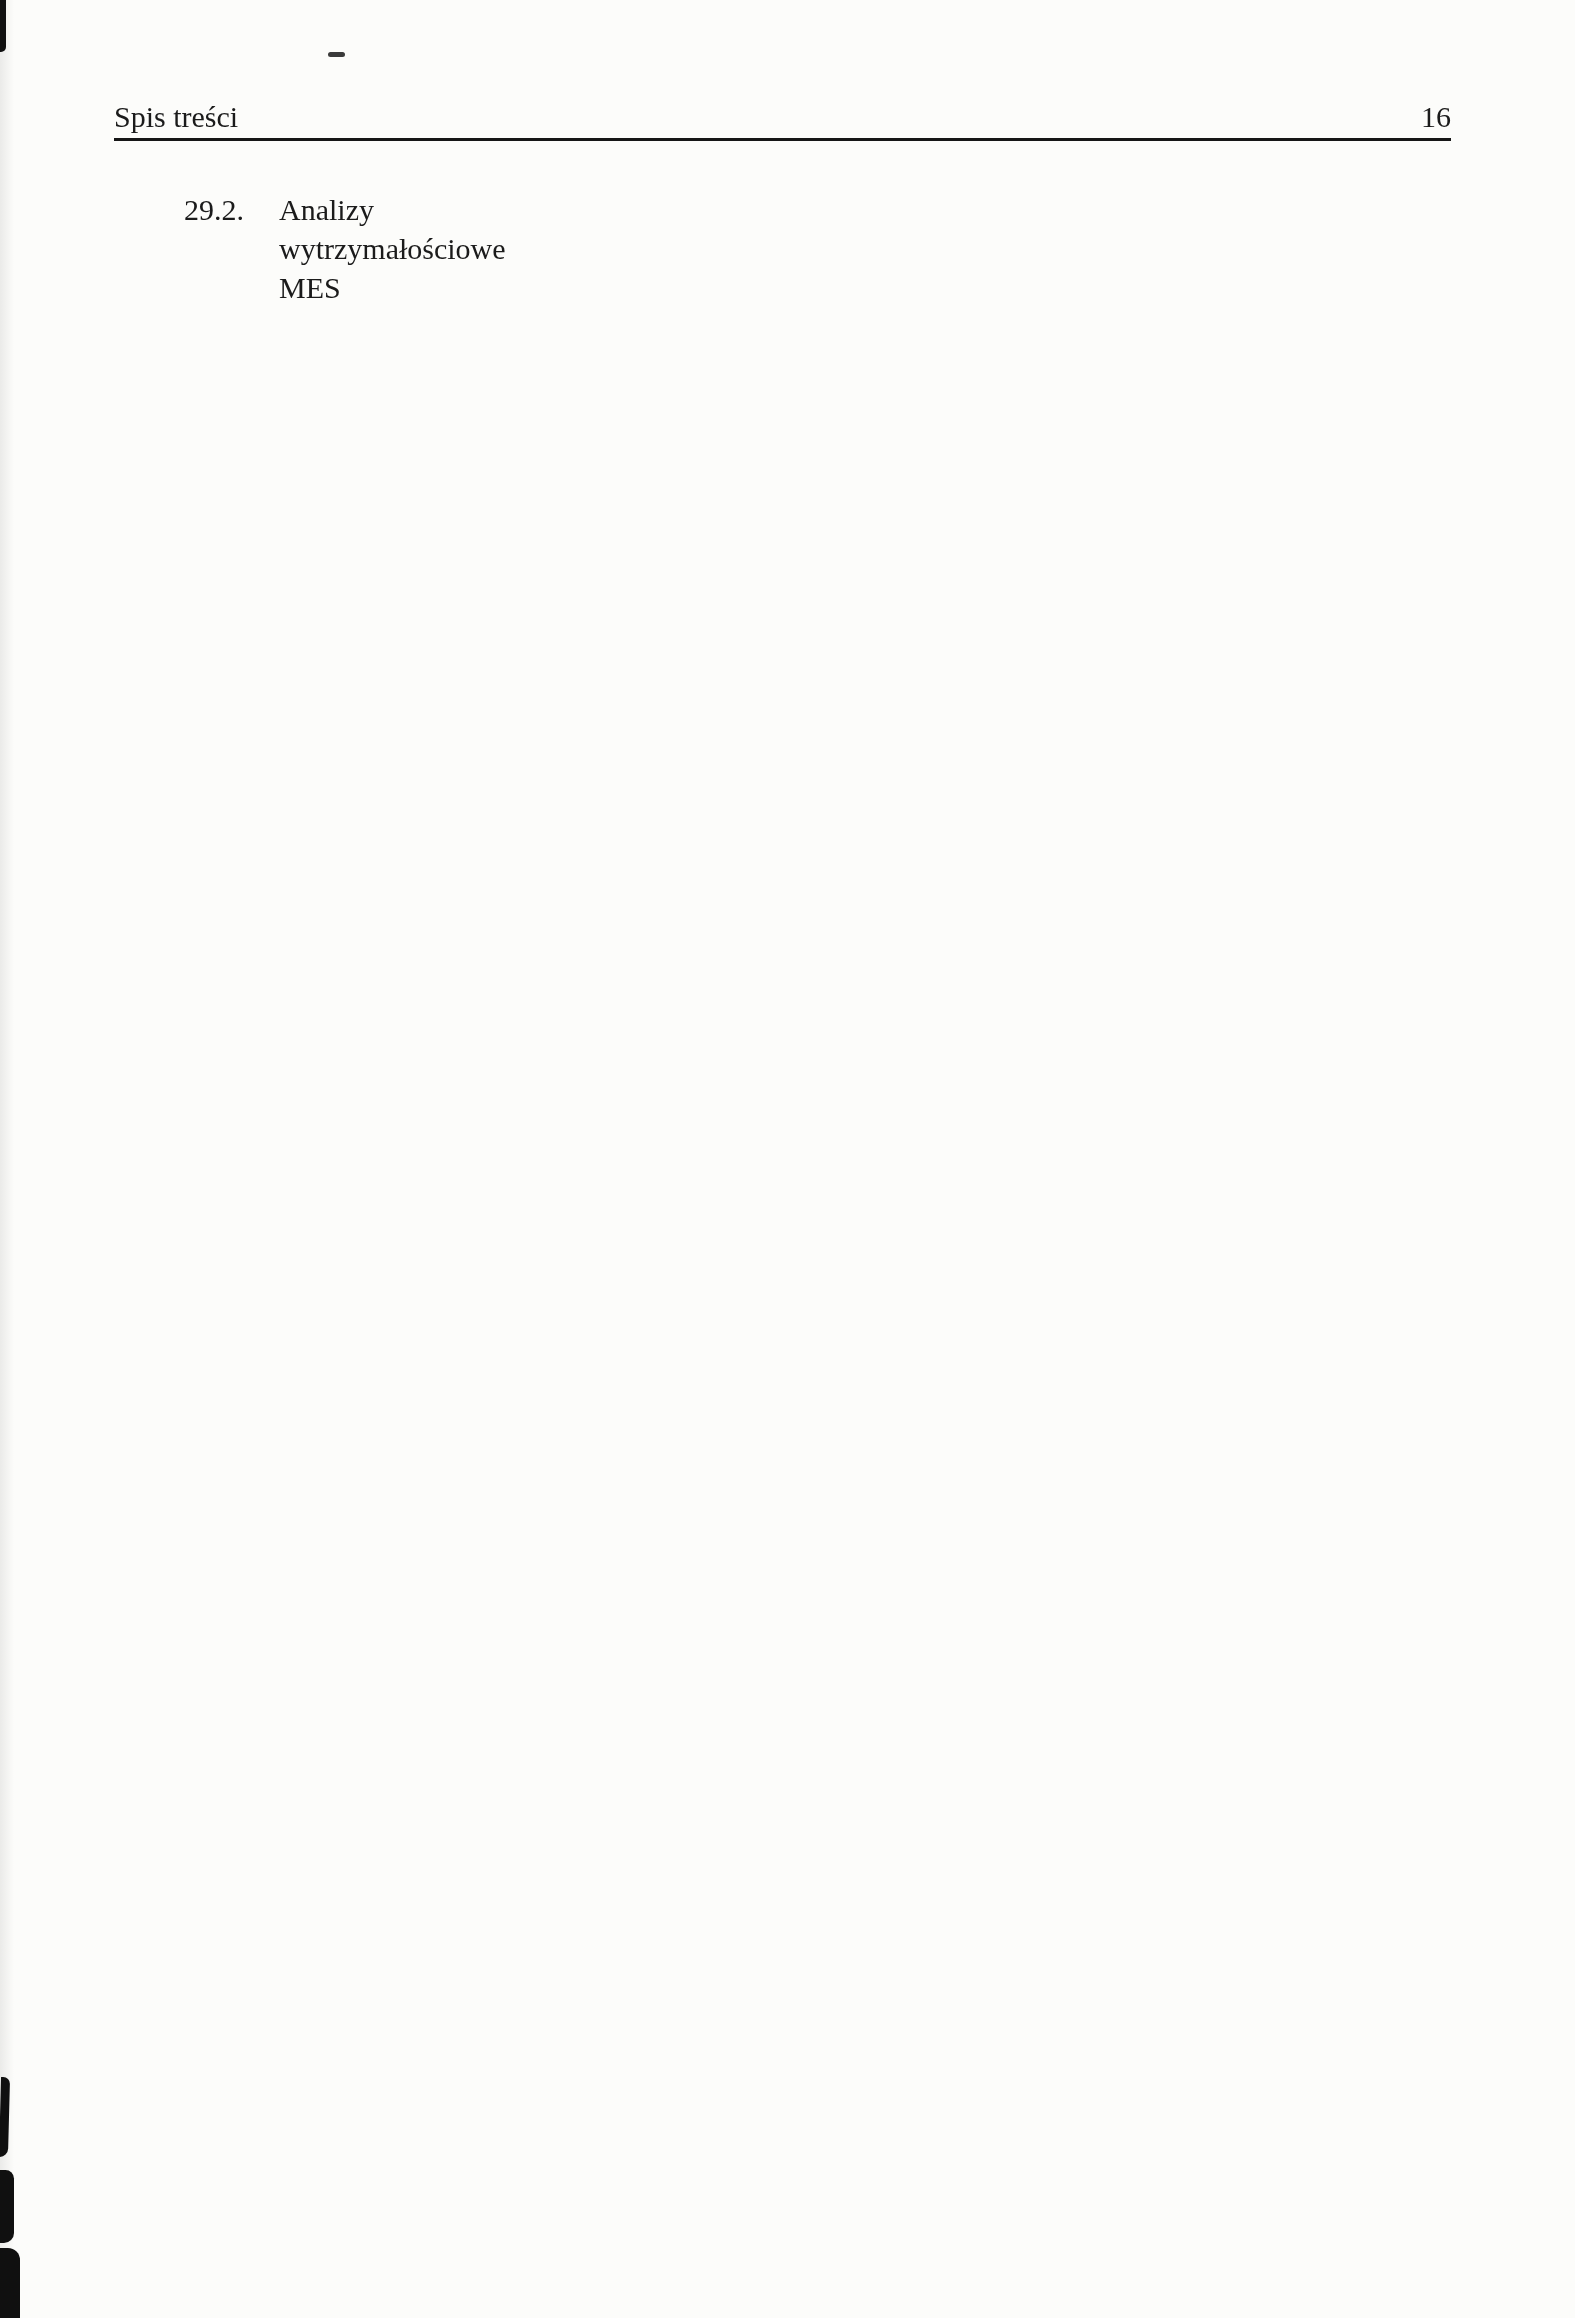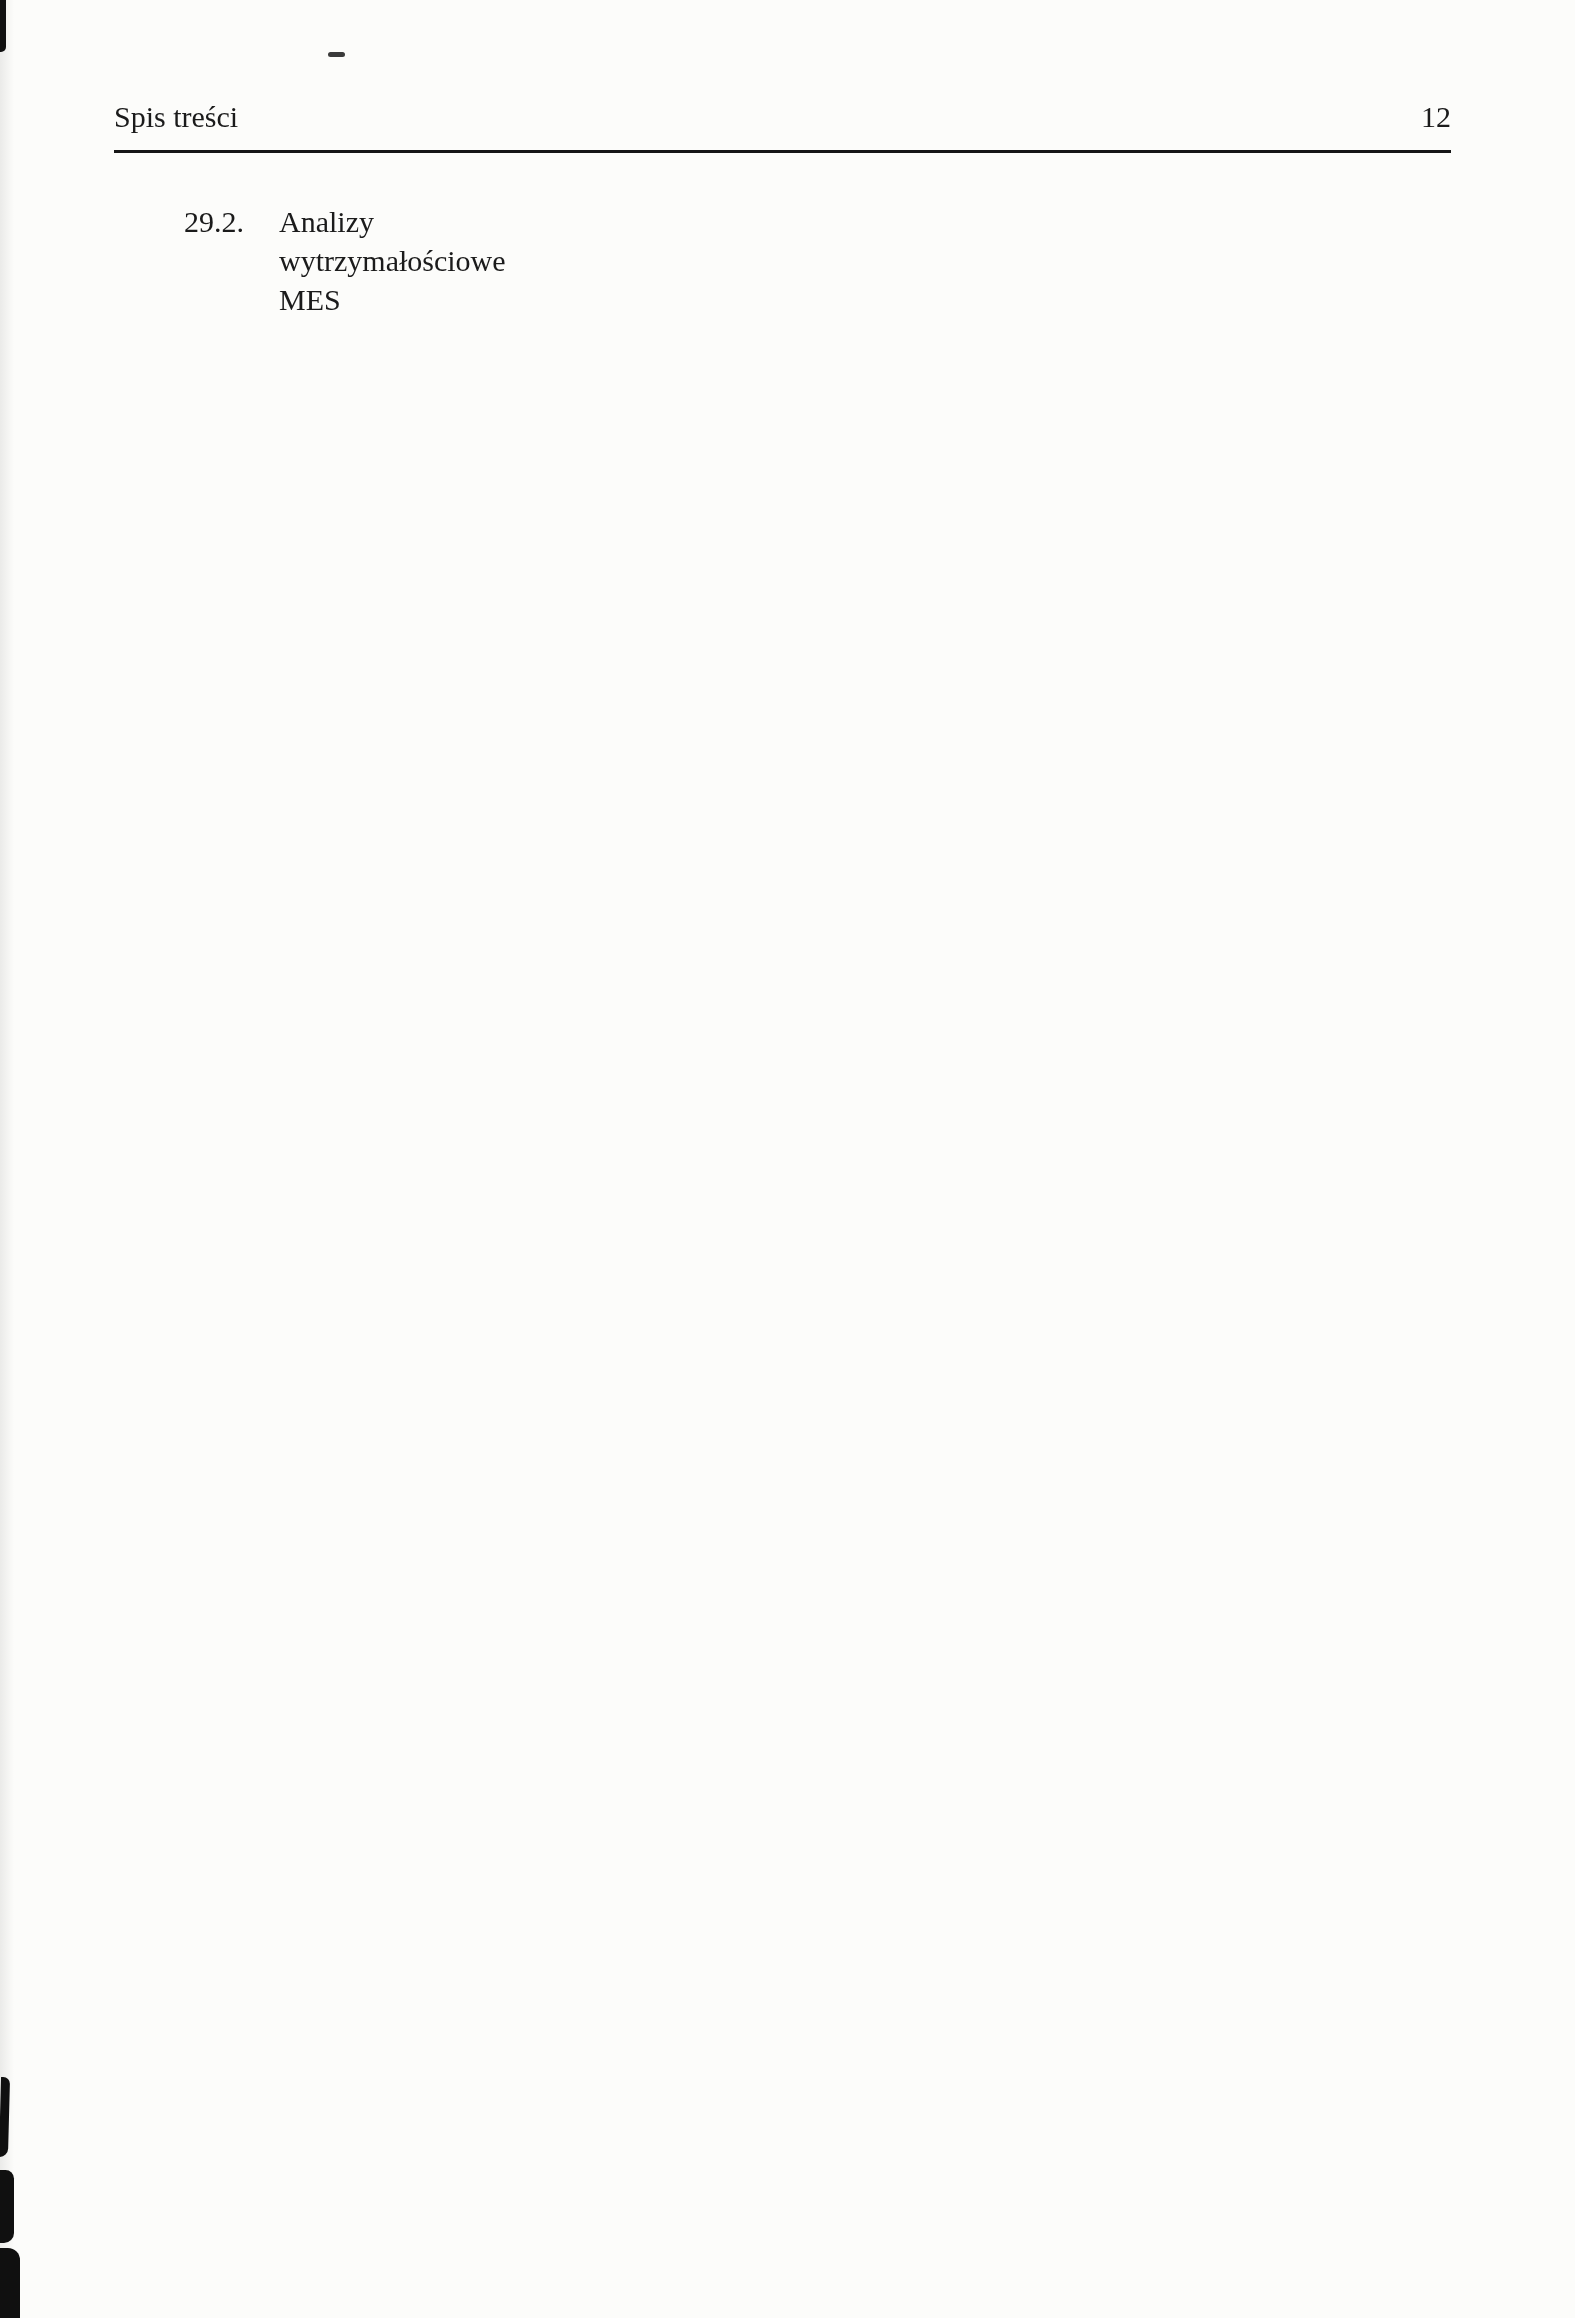--- a/index.html
+++ b/index.html
@@ -29,21 +29,21 @@
   .a-dash { left: 328px; top: 52px; width: 17px; height: 5px; background: #3a3a3a; border-radius: 2.5px; }
   .a-b1 { left: 0; top: 2077px; width: 9.3px; height: 80px; border-radius: 0 6.8px 8.5px 0; transform: rotate(1.5deg); }
   .a-b2 { left: 0; top: 2170px; width: 14.4px; height: 73px; border-radius: 0 8.5px 10px 0; }
   .a-b3 { left: 0; top: 2248px; width: 19.5px; height: 76px; border-radius: 0 12px 0 0; }
 
   .header {
     display: flex;
     justify-content: space-between;
     align-items: flex-end;
     margin: 100px 125px 0 114px;
-    padding-bottom: 16px;
+    padding-bottom: 4px;
     border-bottom: 3.4px solid #161616;
     font-size: 30px;
     line-height: 34px;
   }
   .toc {
     margin: 49px 125px 0 114px;
   }
   .row {
     display: flex;
     font-size: 30px;
@@ -68,21 +68,21 @@
 
   <div class="edge-shade"></div>
   <div class="artifact a-top-sliver"></div>
   <div class="artifact a-dash"></div>
   <div class="artifact a-b1"></div>
   <div class="artifact a-b2"></div>
   <div class="artifact a-b3"></div>
 
   <div class="header">
     <span>Spis treści</span>
-    <span>12</span>
+    <span>16</span>
   </div>
 
   <div class="toc">
       <div class="row lvl2">
         <span class="num">29.2.</span>
         <span class="title">Analizy wytrzymałościowe MES</span>
         <span class="leader"></span>
         <span class="page">868</span>
       </div>
     </div>

